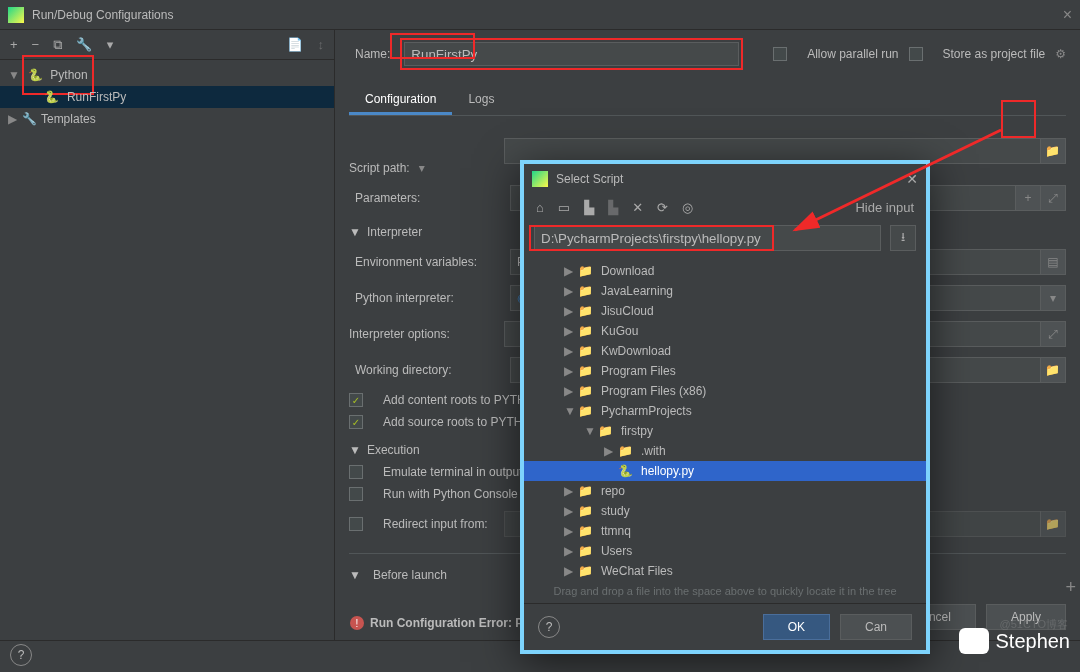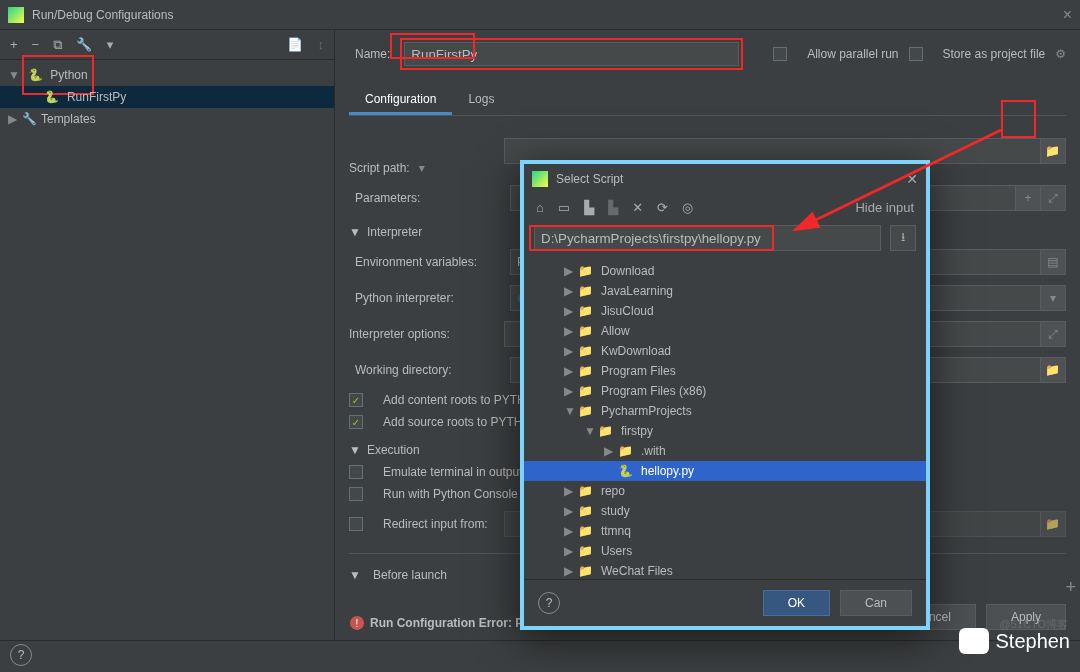--- a/index.html
+++ b/index.html
@@ -274,21 +274,21 @@
         <span>JavaLearning</span>
       </div>
       <div class="mnode" style="padding-left: 40px;">
         <span class="arrow">▶</span>
         <span class="folder-icon">📁</span>
         <span>JisuCloud</span>
       </div>
       <div class="mnode" style="padding-left: 40px;">
         <span class="arrow">▶</span>
         <span class="folder-icon">📁</span>
-        <span>Allow</span>
+        <span>KuGou</span>
       </div>
       <div class="mnode" style="padding-left: 40px;">
         <span class="arrow">▶</span>
         <span class="folder-icon">📁</span>
         <span>KwDownload</span>
       </div>
       <div class="mnode" style="padding-left: 40px;">
         <span class="arrow">▶</span>
         <span class="folder-icon">📁</span>
         <span>Program Files</span>
@@ -337,20 +337,21 @@
         <span class="arrow">▶</span>
         <span class="folder-icon">📁</span>
         <span>Users</span>
       </div>
       <div class="mnode" style="padding-left: 40px;">
         <span class="arrow">▶</span>
         <span class="folder-icon">📁</span>
         <span>WeChat Files</span>
       </div>
     </div>
+  <div class="hint">Drag and drop a file into the space above to quickly locate it in the tree</div>
   <div class="modal-buttons">
     <div class="help-circle">?</div>
     <div class="btn primary">OK</div>
     <div class="btn">Can</div>
   </div>
 </div>
 
 <div class="annot-box" style="left:390px; top:33px; width:85px; height:26px;"></div>
 <div class="annot-box" style="left:1001px; top:100px; width:35px; height:38px;"></div>
 <div class="annot-box" style="left:529px; top:225px; width:245px; height:26px;"></div>

